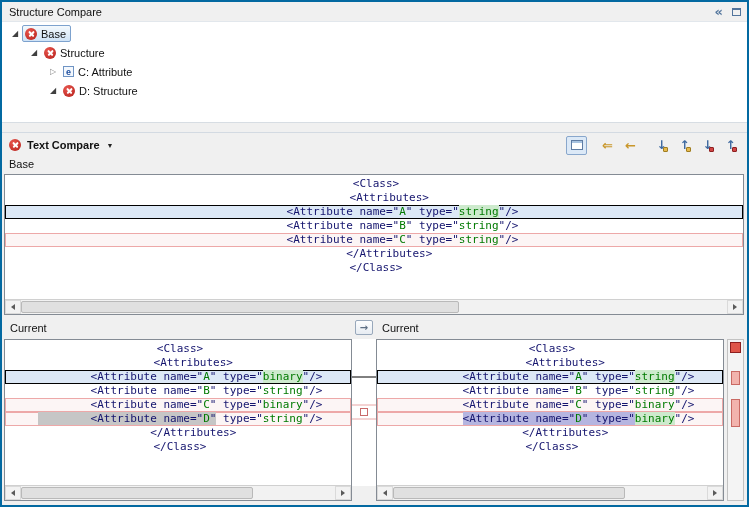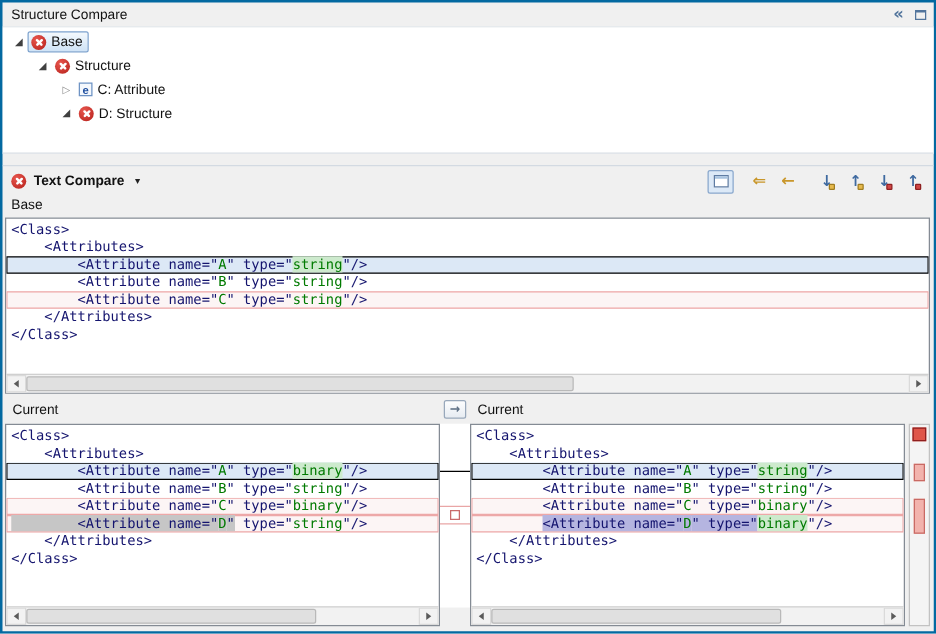--- a/index.html
+++ b/index.html
@@ -65,21 +65,21 @@
     border:1px solid #98a8bb; border-radius:2px;
     background:linear-gradient(#fcfdfe,#e7ecf2);
     display:flex; align-items:center; justify-content:center; }
   .marrow { font:bold 10px "DejaVu Sans", sans-serif; color:#5d6f84; line-height:1; }
   
   .editor { position:absolute; background:#fff; border:1px solid #848b94;
     display:flex; flex-direction:column; }
   .base-editor { left:2px; top:172px; width:740px; height:141px; }
   .current-editor { left:2px; top:337px; width:348px; height:162px; }
   .upgrade-editor { left:374px; top:337px; width:348px; height:162px; }
-  .code { flex:1; overflow:hidden; padding-top:2px; position:relative; }
+  .code { flex:1; overflow:hidden; padding-top:2px; position:relative;text-align:center; }
   .cl { white-space:pre; font:11px "DejaVu Sans Mono", monospace; line-height:14px;
     height:14px; color:#14146e; padding-left:4px; }
   .cl.diff-current { background:#dce8f6; box-shadow:inset 0 0 0 1px #000; }
   .cl.diff-other   { background:#fcf5f5; box-shadow:inset 0 0 0 1px #eda8a8; }
   .v  { color:#007a00; }
   .vh { color:#007a00; background:#cdeacd; }
   .sg { background:#c6c6c6; }
   .sb { background:#b5b5e0; }
   
   .hscroll { height:15px; flex:none; display:flex; border-top:1px solid #d0d0d0; background:#f2f2f2; }

